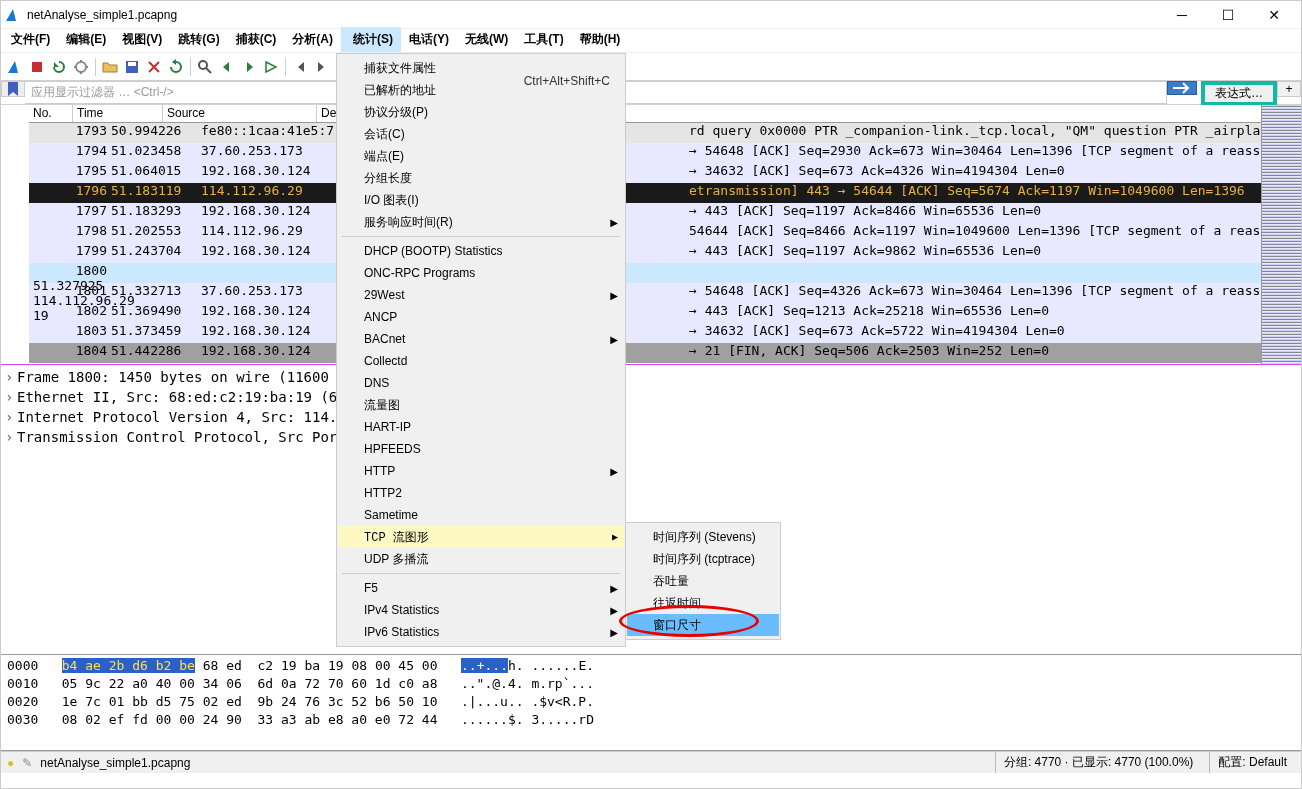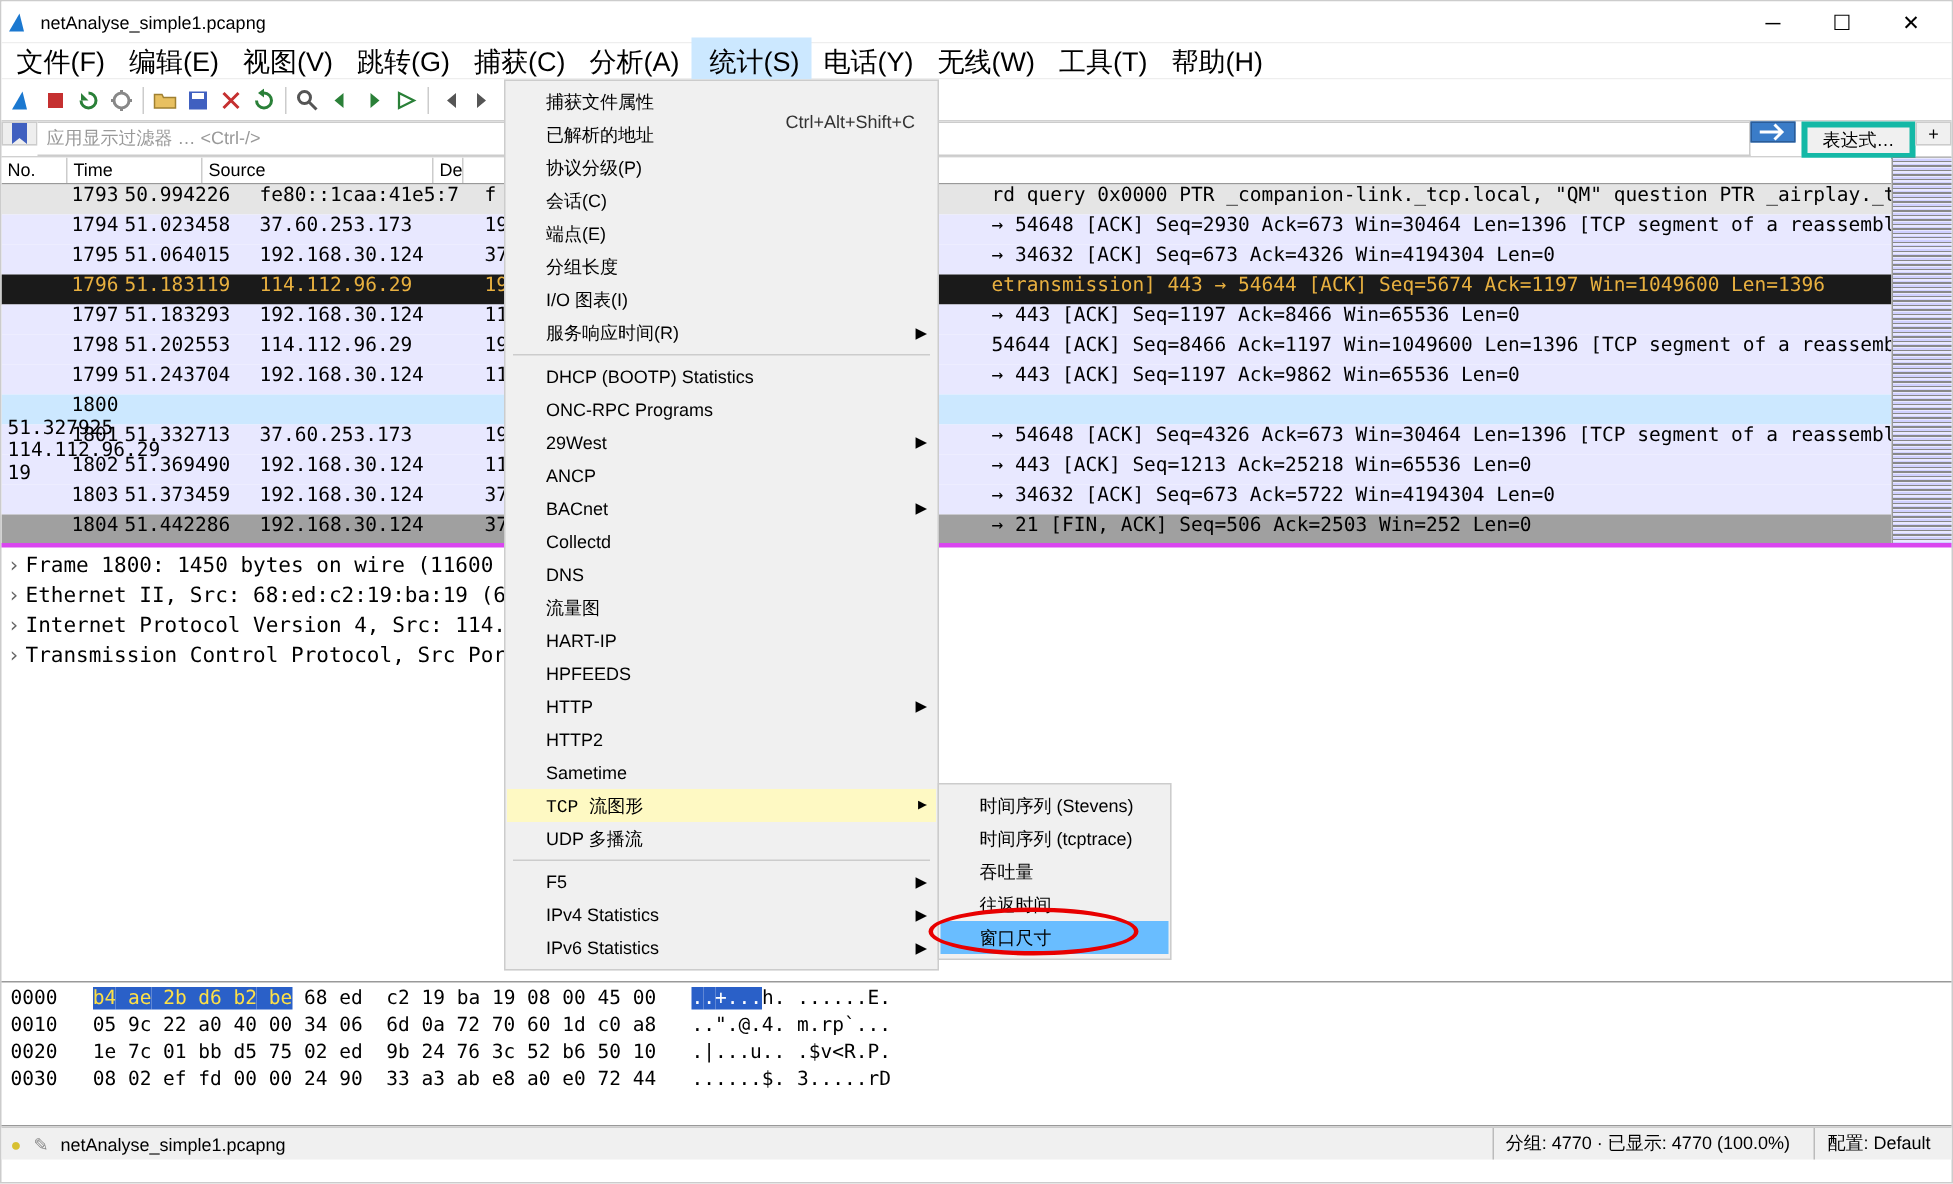--- a/index.html
+++ b/index.html
@@ -5,37 +5,37 @@
   * { margin: 0; padding: 0; box-sizing: border-box; }
   body { font-family: "Segoe UI", Arial, sans-serif; font-size: 12px; background: #fff; color: #000; overflow: hidden; }
   .window { width: 1302px; height: 789px; display: flex; flex-direction: column; border: 1px solid #ccc; position: relative; }
   
   .titlebar { height: 28px; display: flex; align-items: center; padding: 0 4px; background: #fff; border-bottom: 1px solid #eee; }
   .title-icon { width: 16px; height: 16px; margin-right: 6px; }
   .title-text { flex: 1; font-size: 12px; }
   .win-controls { display: flex; gap: 0; }
   .win-btn { width: 46px; height: 28px; display: flex; align-items: center; justify-content: center; font-size: 14px; }
   
-  .menubar { height: 24px; display: flex; align-items: center; padding: 0 2px; background: #fff; border-bottom: 1px solid #eee; font-size: 18px; }
+  .menubar { height: 24px; display: flex; align-items: flex-end; padding: 0 2px; background: #fff; border-bottom: 1px solid #eee; font-size: 12px; font-weight: bold; }
   .menu-item { padding: 4px 8px; cursor: default; }
   .menu-item.open { background: #cce8ff; padding-left: 12px; }
   
   .toolbar { height: 28px; display: flex; align-items: center; gap: 2px; padding: 2px 4px; border-bottom: 1px solid #d0d0d0; background: #fff; }
   .tb-btn { width: 20px; height: 20px; display: flex; align-items: center; justify-content: center; border: 1px solid transparent; }
   .tb-btn svg { width: 16px; height: 16px; }
   .tb-sep { width: 1px; height: 18px; background: #ccc; margin: 0 2px; }
   
   .filterbar { height: 24px; display: flex; align-items: flex-start; border-bottom: 1px solid #d0d0d0; }
   .filter-icon { width: 24px; display: flex; align-items: center; justify-content: center; background: #eee; border: 1px solid #ccc; }
   .filter-input { flex: 1; padding: 2px 6px; font-size: 12px; background: #fff; color: #999; border: 1px solid #ccc; border-left: none; }
   .filter-go { width: 30px; display: flex; align-items: center; justify-content: center; background: #3a7cc8; color: #fff; border: 1px solid #2a5c98; }
   .expr-btn { padding: 0 10px; display: flex; align-items: center; background: #f0f0f0; border: 4px solid #14b8a6; }
   .plus-btn { width: 24px; display: flex; align-items: center; justify-content: center; background: #f0f0f0; border: 1px solid #ccc; }
   
-  .packet-wrap { display: flex; height: 260px; border-bottom: 3px solid #d946ef; }
+  .packet-wrap { display: flex; height: 260px; border-bottom: 1px solid #d946ef; padding-left: 28px; }
   .packet-list { flex: 1; overflow: hidden; font-family: "Consolas","Microsoft YaHei",monospace; font-size: 13px; position: relative; }
   .packet-header { height: 18px; display: flex; background: #fff; border-bottom: 1px solid #999; font-family: "Segoe UI", Arial, sans-serif; font-size: 12px; }
   .ph-col { padding: 1px 4px; border-right: 1px solid #ccc; white-space: nowrap; overflow: hidden; }
   .ph-no { width: 44px; }
   .ph-time { width: 90px; }
   .ph-src { width: 154px; }
   .ph-dst { width: 20px; }
   .packet-row { height: 20px; display: flex; white-space: nowrap; padding-left: 4px; }
   .pr-no { width: 78px; text-align: right; padding-right: 4px; }
   .pr-time { width: 90px; }

